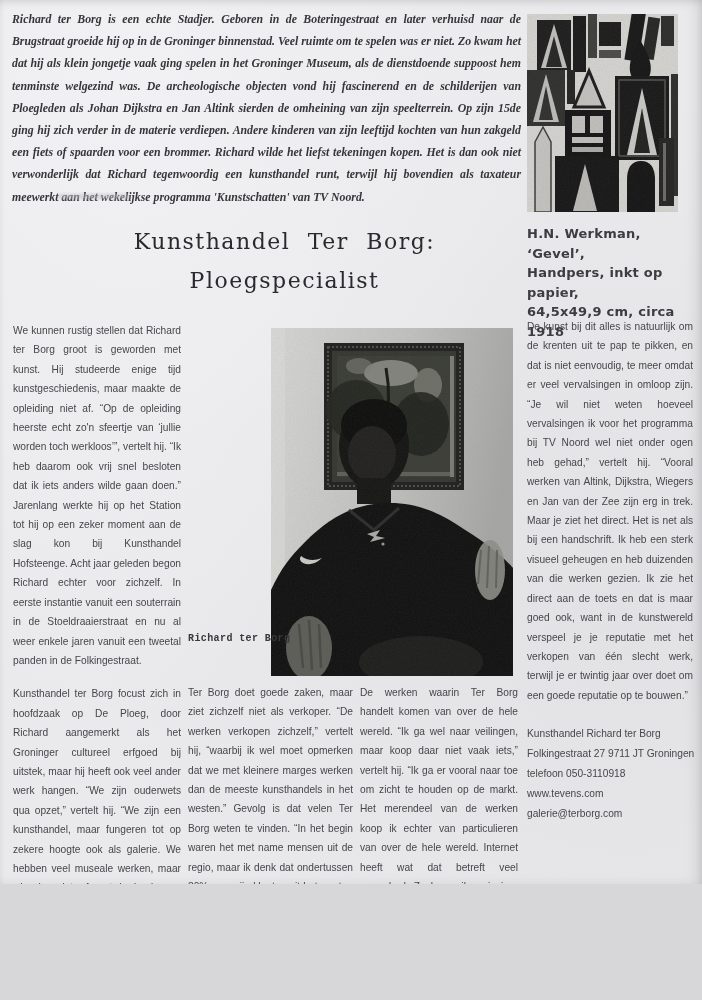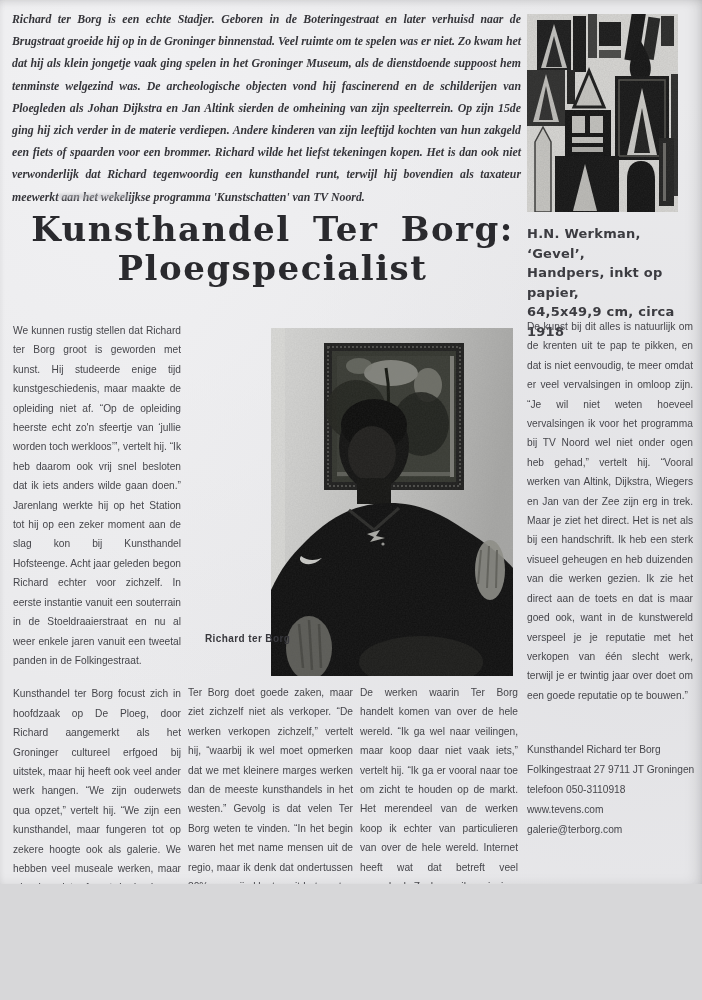--- a/index.html
+++ b/index.html
@@ -36,24 +36,24 @@
     position: absolute;
     left: 58px; top: 194px; width: 72px; height: 5px;
     background: #bdbdc2;
     opacity: .55;
     border-radius: 3px;
     filter: blur(1.5px);
   }
   .headline {
     position: absolute;
     left: 0; top: 210px; width: 545px;
-    margin: 0;
+    margin: 12px;
     font-family: "DejaVu Serif", serif;
-    font-weight: bold;
-    font-size: 34px;
+    font-weight: normal;
+    font-size: 22px;
     line-height: 39px;
     letter-spacing: 1.5px;
     word-spacing: 9px;
     text-align: center;
     color: #2a2a2e;
   }
   .artwork {
     position: absolute;
     left: 527px; top: 14px; width: 151px; height: 198px;
     margin: 0;
@@ -70,39 +70,38 @@
     color: #3c3c41;
   }
   .photo {
     position: absolute;
     left: 271px; top: 328px; width: 242px; height: 348px;
     margin: 0;
   }
   .photo-caption {
     position: absolute;
     left: 188px; top: 633px;
-    font-family: Liberation Sans, sans-serif;
+    font-family: Liberation Mono, monospace;
     font-weight: bold;
     font-size: 10px;
     letter-spacing: .4px;
     color: #38383d;
-    margin-left: 17px;
   }
   .col {
     position: absolute;
     font-size: 10.2px;
     line-height: 19.4px;
   }
   .col p { margin: 0; text-align: justify; }
   .col p + p { margin-top: 14px; }
   .col1 { left: 13px;  top: 321px; width: 168px; }
   .col2 { left: 188px; top: 683px; width: 165px; }
   .col3 { left: 360px; top: 683px; width: 158px; }
   .col4 { left: 527px; top: 317px; width: 166px; }
-  .contact { margin-top: 35px; line-height: 20px; }
+  .contact { margin-top: 19px; line-height: 20px; }
   .contact div { white-space: nowrap; }
 </style>
 </head>
 <body>
 
 <div class="page">
 
   <p class="intro">Richard ter Borg is een echte Stadjer. Geboren in de Boteringestraat en later verhuisd naar de Brugstraat groeide hij op in de Groninger binnenstad. Veel ruimte om te spelen was er niet. Zo kwam het dat hij als klein jongetje vaak ging spelen in het Groninger Museum, als de dienstdoende suppoost hem tenminste welgezind was. De archeologische objecten vond hij fascinerend en de schilderijen van Ploegleden als Johan Dijkstra en Jan Altink sierden de omheining van zijn speelterrein. Op zijn 15de ging hij zich verder in de materie verdiepen. Andere kinderen van zijn leeftijd kochten van hun zakgeld een fiets of spaarden voor een brommer. Richard wilde het liefst tekeningen kopen. Het is dan ook niet verwonderlijk dat Richard tegenwoordig een kunsthandel runt, terwijl hij bovendien als taxateur meewerkt aan het wekelijkse programma 'Kunstschatten' van TV Noord.</p>
 
   <div class="smudge"></div>

